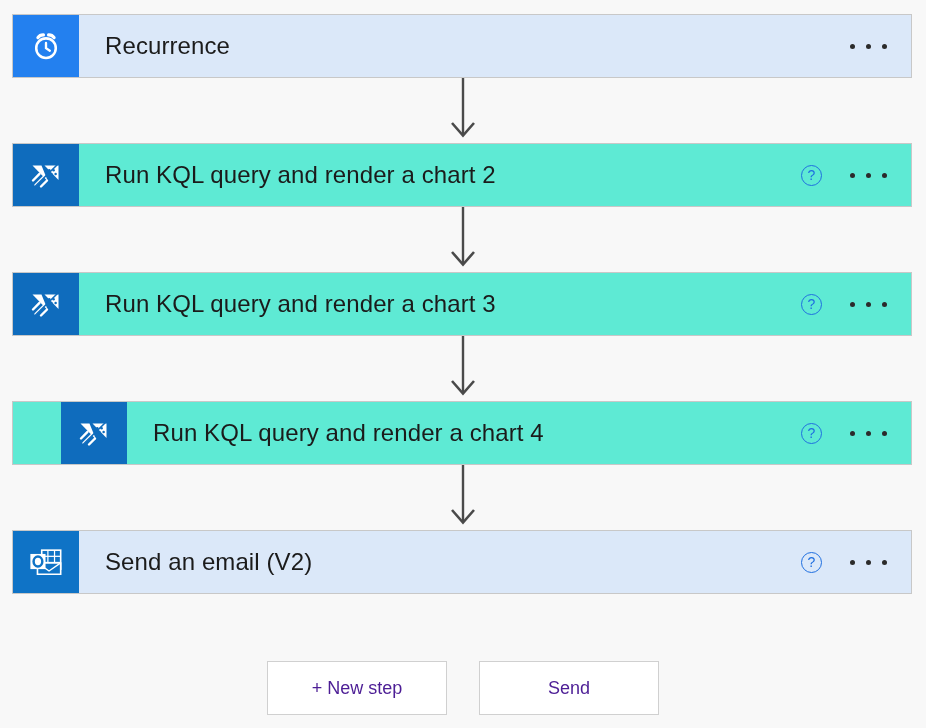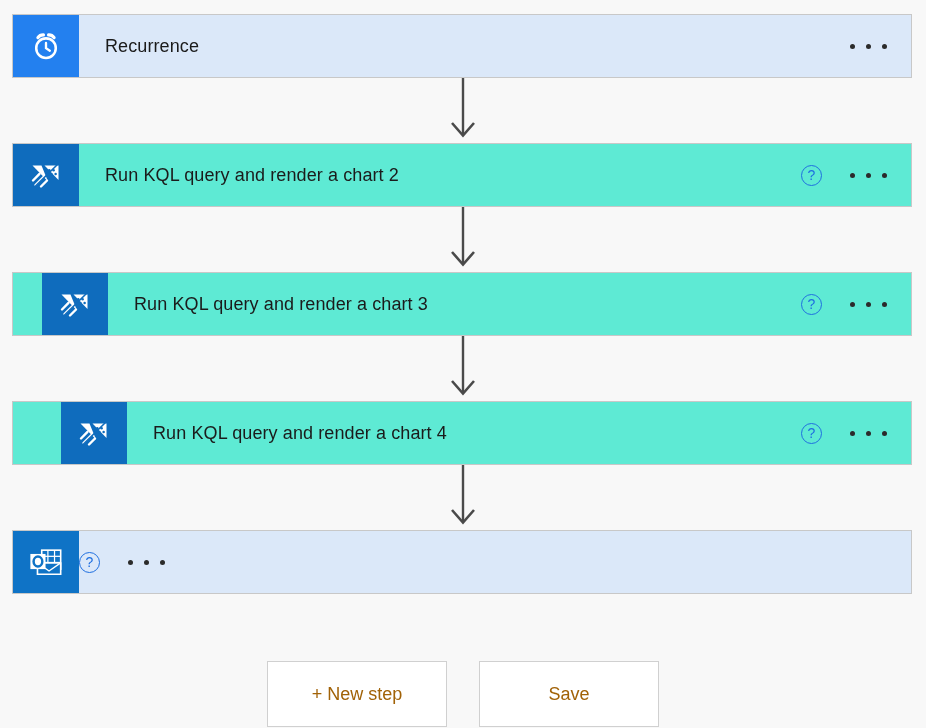--- a/index.html
+++ b/index.html
@@ -50,21 +50,21 @@
   }
   .tile.tile-recurrence { background: #2380ef; }
   .tile.tile-kusto      { background: #0f6cbd; }
   .tile.tile-outlook    { background: #0f73c6; }
 
   .card-title {
     flex: 1 1 auto;
     display: flex;
     align-items: center;
     padding-left: 26px;
-    font-size: 18px;
+    font-size: 24px;
     color: #1b1b1b;
     letter-spacing: .1px;
     white-space: nowrap;
   }
 
   .card-actions {
     display: flex;
     align-items: center;
     padding-right: 22px;
     gap: 26px;
@@ -116,23 +116,23 @@
     top: 661px;
     width: 926px;
     display: flex;
     justify-content: center;
     gap: 32px;
   }
   .btn {
     background: #ffffff;
     border: 1px solid #d0d0d0;
     box-sizing: border-box;
-    height: 66px;
+    height: 54px;
     font-size: 18px;
-    color: #a16207;
+    color: #4c1d95;
     font-family: "Liberation Sans", sans-serif;
     display: flex;
     align-items: center;
     justify-content: center;
     cursor: pointer;
     padding: 0;
   }
   .btn-newstep { width: 180px; }
   .btn-save    { width: 180px; }
 </style>
@@ -193,21 +193,21 @@
     </div>
   </div>
 
   <div class="connector" style="top:207px;">
     <svg width="54" height="62" viewBox="0 0 54 62">
       <line x1="27" y1="0" x2="27" y2="56" stroke="#4a4a4a" stroke-width="2.4"></line>
       <path d="M16 45 L27 57.5 L38 45" fill="none" stroke="#4a4a4a" stroke-width="2.6" stroke-linejoin="miter"></path>
     </svg>
   </div>
 
-  <div class="card variant-action" style="top:272px;padding-left:29px;">
+  <div class="card variant-action" style="top:272px;">
     <div class="tile tile-kusto">
       <svg width="36" height="36" viewBox="0 0 36 36">
         <path d="M13.5 8.5 L4.5 8.5 L20 24.5 Z" fill="#ffffff"></path>
         <path d="M16.5 8.5 L30.5 8.5 L30.5 23 Z" fill="#ffffff"></path>
         <circle cx="21.3" cy="13.2" r="1.25" fill="#0f6cbd"></circle>
         <circle cx="25.6" cy="13.2" r="1.25" fill="#0f6cbd"></circle>
         <circle cx="23.4" cy="17.0" r="1.25" fill="#0f6cbd"></circle>
         <circle cx="27.6" cy="17.0" r="1.25" fill="#0f6cbd"></circle>
         <line x1="5" y1="23.5" x2="11.5" y2="16.8" stroke="#ffffff" stroke-width="2.4" stroke-linecap="round"></line>
         <line x1="7.5" y1="28" x2="16" y2="19.5" stroke="#ffffff" stroke-width="2.4" stroke-linecap="round"></line>
@@ -273,28 +273,29 @@
         <line x1="14.5" y1="11" x2="34.5" y2="11" stroke="#ffffff" stroke-width="1.3"></line>
         <line x1="14.5" y1="17.5" x2="34.5" y2="17.5" stroke="#ffffff" stroke-width="1.3"></line>
         <line x1="21" y1="4.5" x2="21" y2="24.5" stroke="#ffffff" stroke-width="1.3"></line>
         <line x1="28" y1="4.5" x2="28" y2="24.5" stroke="#ffffff" stroke-width="1.3"></line>
         <path d="M10 18 L34.5 18 L34.5 30 L10 30 Z" fill="#0f73c6" stroke="#ffffff" stroke-width="1.7"></path>
         <path d="M10 18 L22.2 26.5 L34.5 18" fill="none" stroke="#ffffff" stroke-width="1.5"></path>
         <rect x="2.5" y="8.5" width="16" height="16" fill="#ffffff"></rect>
         <ellipse cx="10.5" cy="16.5" rx="4.6" ry="5.2" fill="none" stroke="#0f73c6" stroke-width="2.6"></ellipse>
       </svg>
     </div>
+    <div class="card-title">Send an email (V2)</div>
     <div class="card-actions">
       <div class="help-icon">?</div>
       <div class="ellipsis">
         <i></i>
           <i></i>
           <i></i>
       </div>
     </div>
   </div>
 
   <div class="footer">
     <button class="btn btn-newstep">+ New step</button>
-    <button class="btn btn-save">Save</button>
+    <button class="btn btn-save">Send</button>
   </div>
 
 </div>
 
 </body></html>

